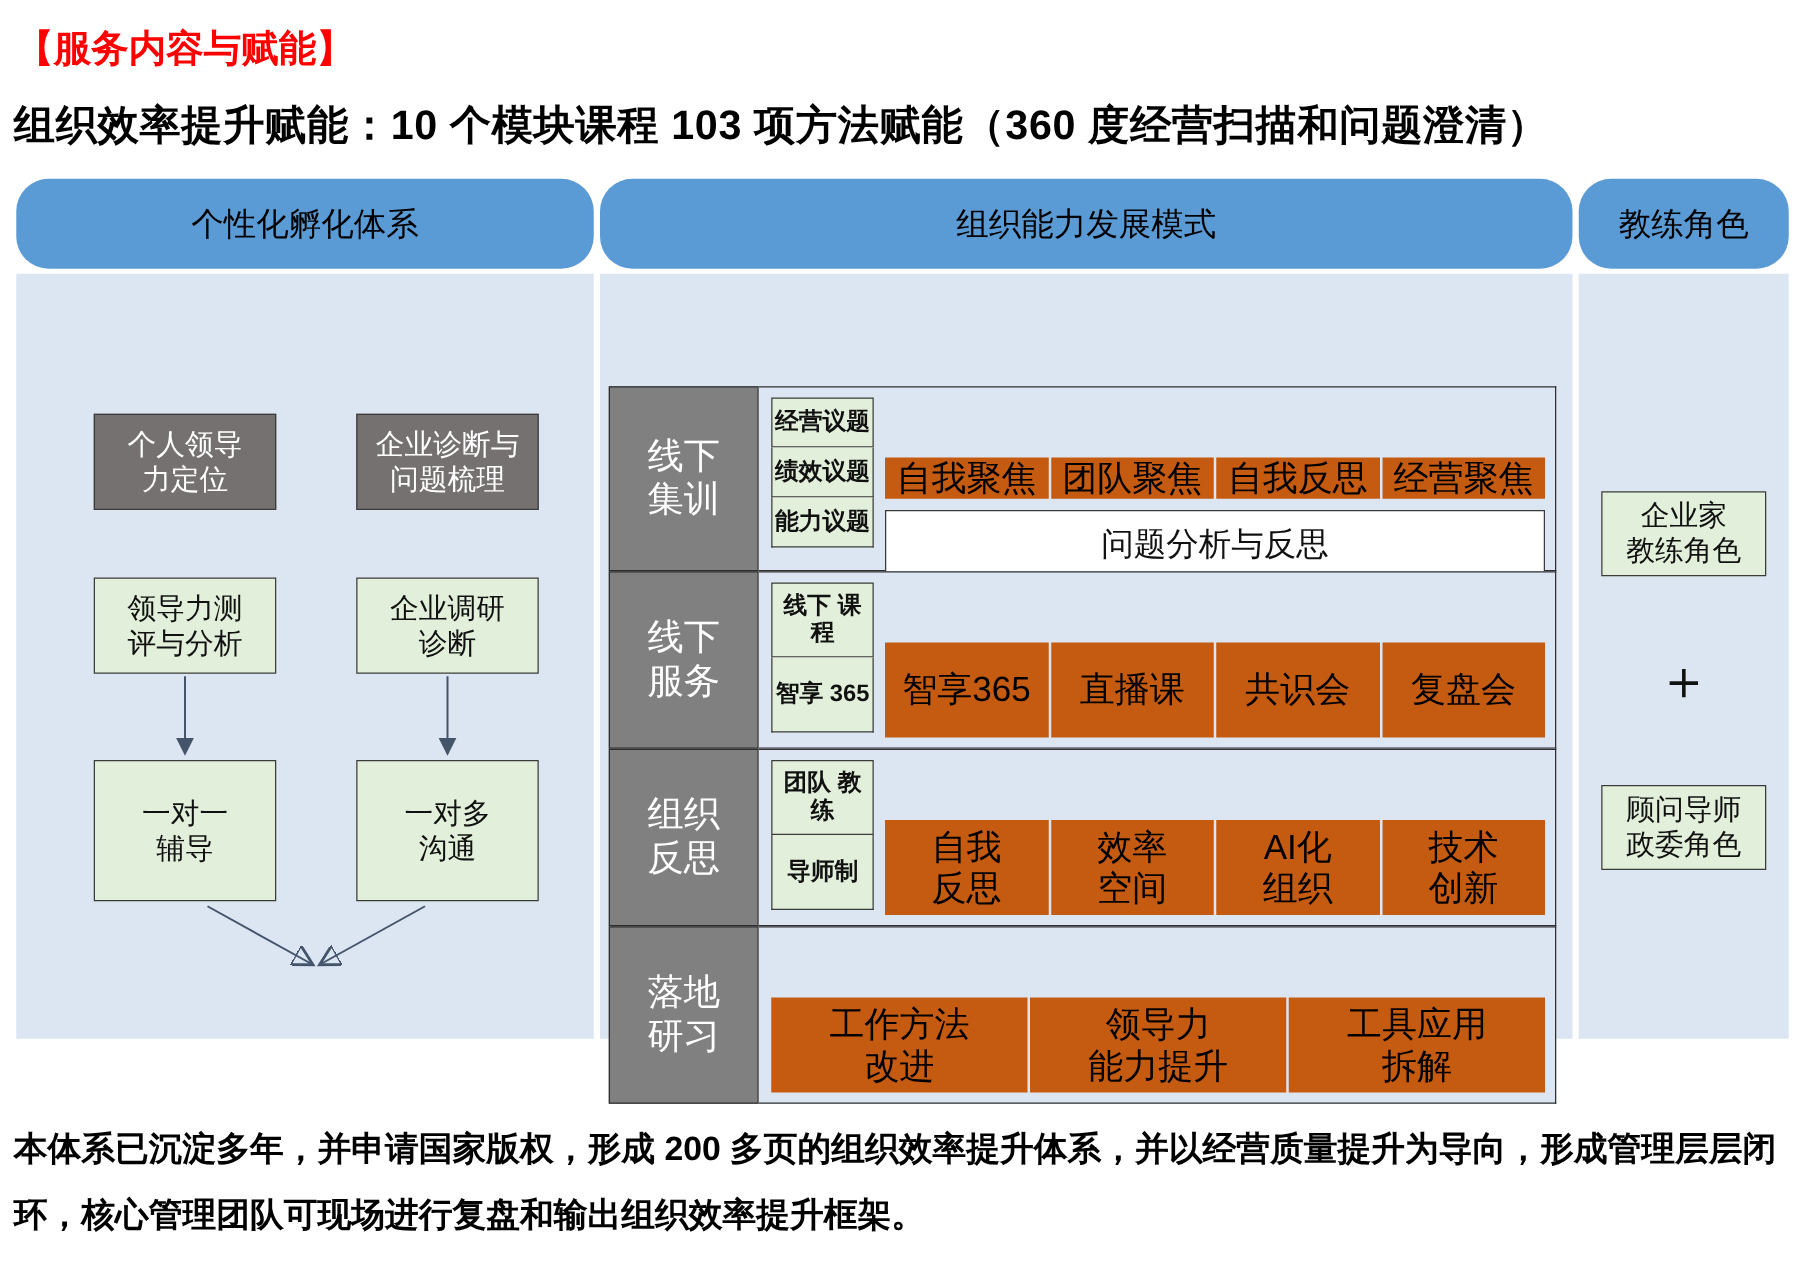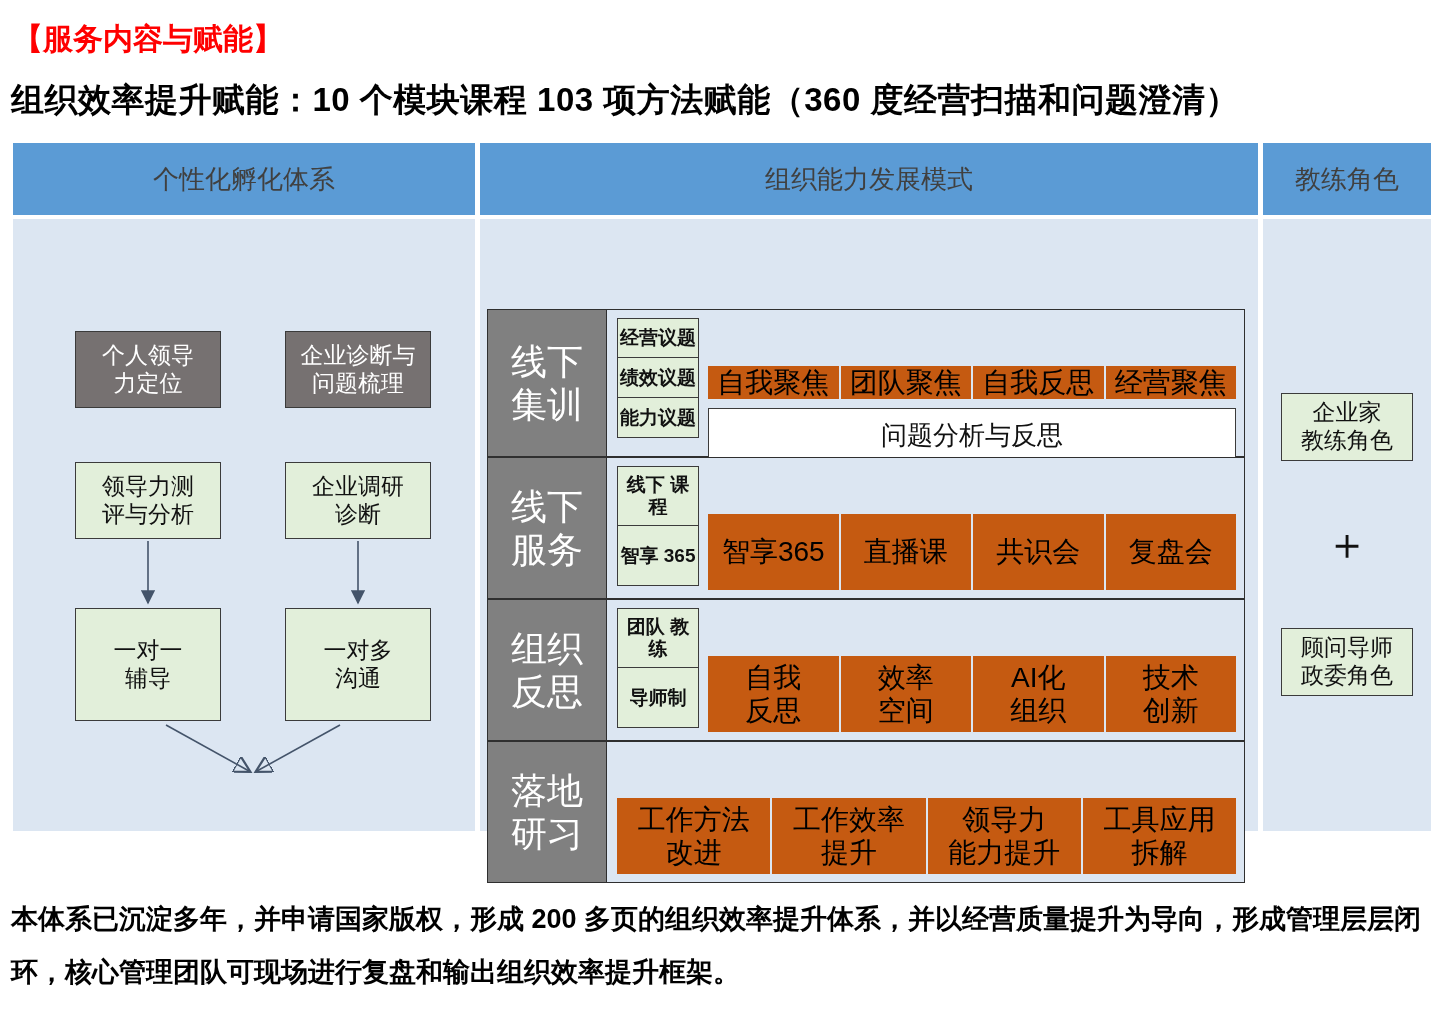--- a/index.html
+++ b/index.html
@@ -25,24 +25,25 @@
   .diagram{
     position:absolute;left:13px;top:143px;
     width:1418px;height:688px;
   }
   .hdr-row{
     position:absolute;left:0;top:0;width:100%;height:72px;
   }
   .hdr{
     position:absolute;top:0;height:72px;
     background:#5B9BD5;
-    color:#404040;
+    color:#000000;
     display:flex;align-items:center;justify-content:center;
     font-size:26px;
     box-sizing:border-box;
+    border-radius:26px;
   }
   .hdr-left{left:0;width:462px;}
   .hdr-mid{left:467px;width:778px;}
   .hdr-right{left:1250px;width:168px;}
 
   .body-row{
     position:absolute;left:0;top:76px;width:100%;height:612px;
   }
   .panel{
     position:absolute;top:0;height:612px;
@@ -78,21 +79,21 @@
   
   .mrow{
     position:absolute;left:7px;box-sizing:border-box;
     display:flex;
   }
   .mrow-label{
     width:120px;flex:0 0 120px;
     background:#808080;color:#ffffff;
     border:1.5px solid #2f2f2f;
     display:flex;align-items:center;justify-content:center;
-    text-align:center;font-size:36px;line-height:1.2;
+    text-align:center;font-size:29px;line-height:1.2;
     box-sizing:border-box;
   }
   .mrow-content{
     flex:1;border:1.5px solid #2f2f2f;border-left:none;
     background:#DCE6F2;
     box-sizing:border-box;
     position:relative;
     display:flex;align-items:flex-start;
     padding:8px 8px 8px 10px;
     gap:9px;
@@ -272,22 +273,20 @@
       </div>
 
       <div class="mrow r4">
         <div class="mrow-label" style="white-space:pre-line">落地
 研习</div>
         <div class="mrow-content">
           <div class="cells">
             <div class="cellrow">
               <div class="ocell" style="white-space:pre-line">工作方法
 改进</div>
-              <div class="ocell" style="white-space:pre-line">工作效率
-提升</div>
               <div class="ocell" style="white-space:pre-line">领导力
 能力提升</div>
               <div class="ocell" style="white-space:pre-line">工具应用
 拆解</div>
             </div>
           </div>
         </div>
       </div>
 
     </div>

